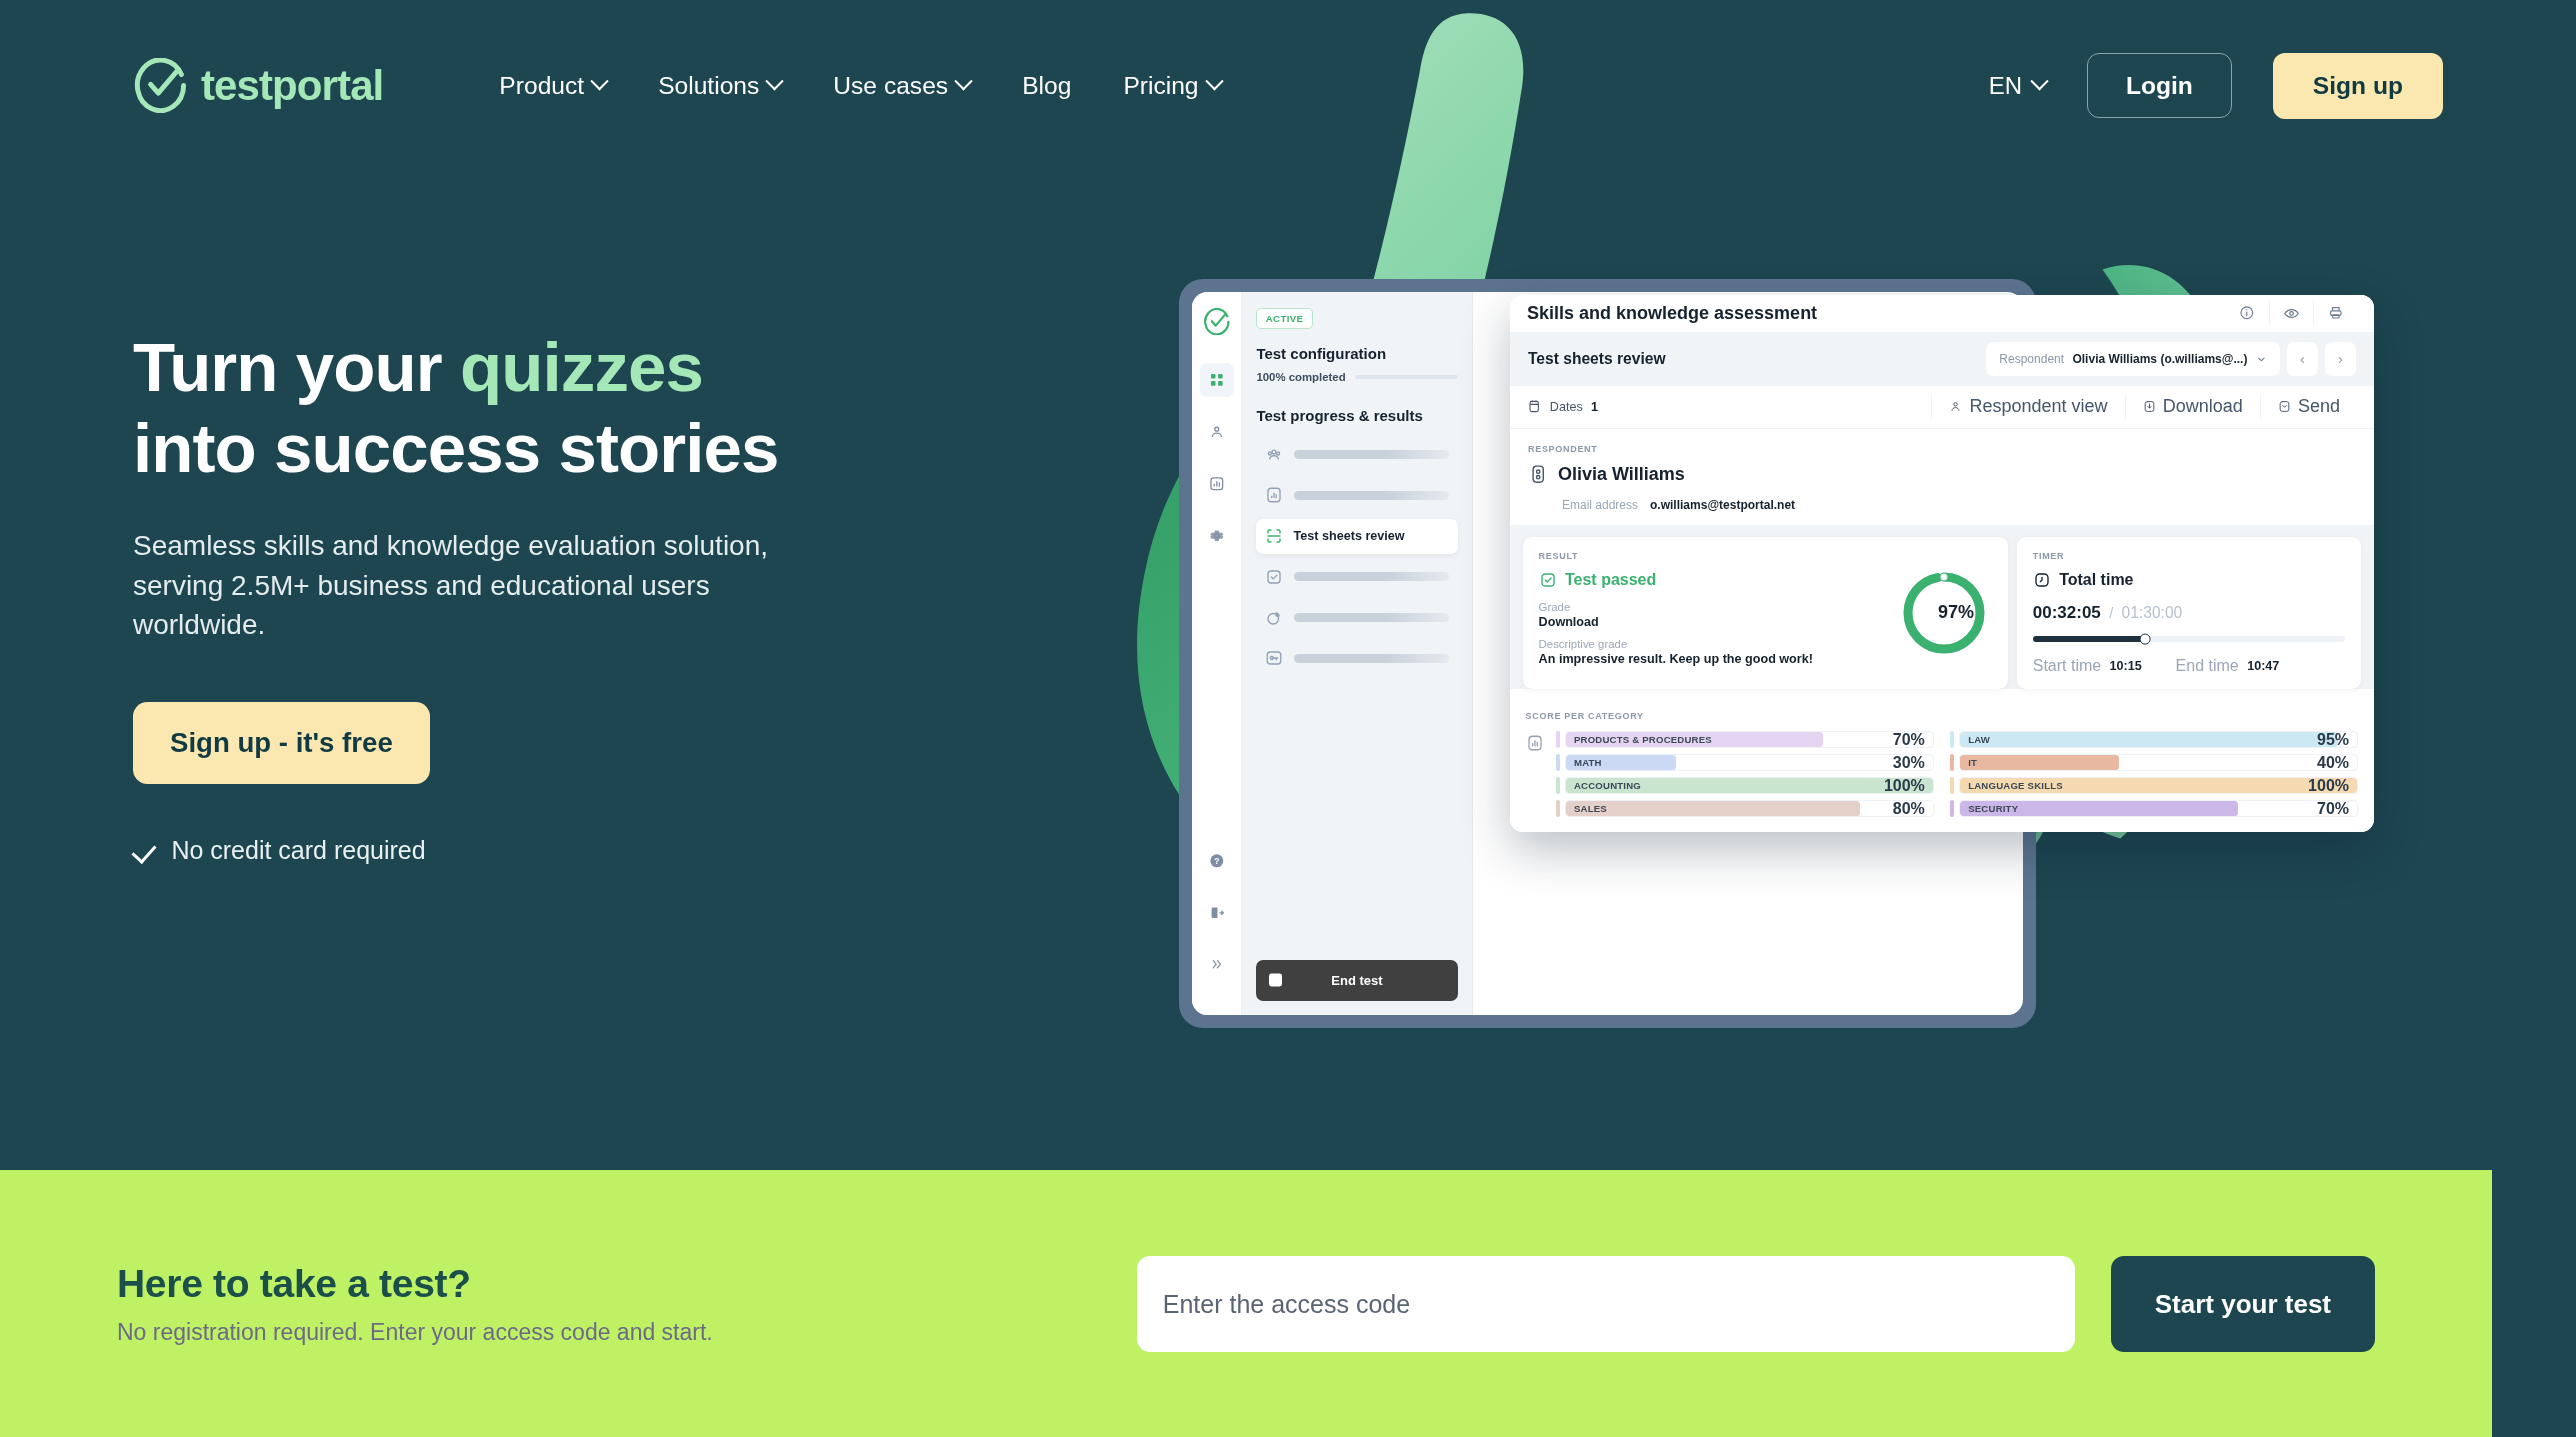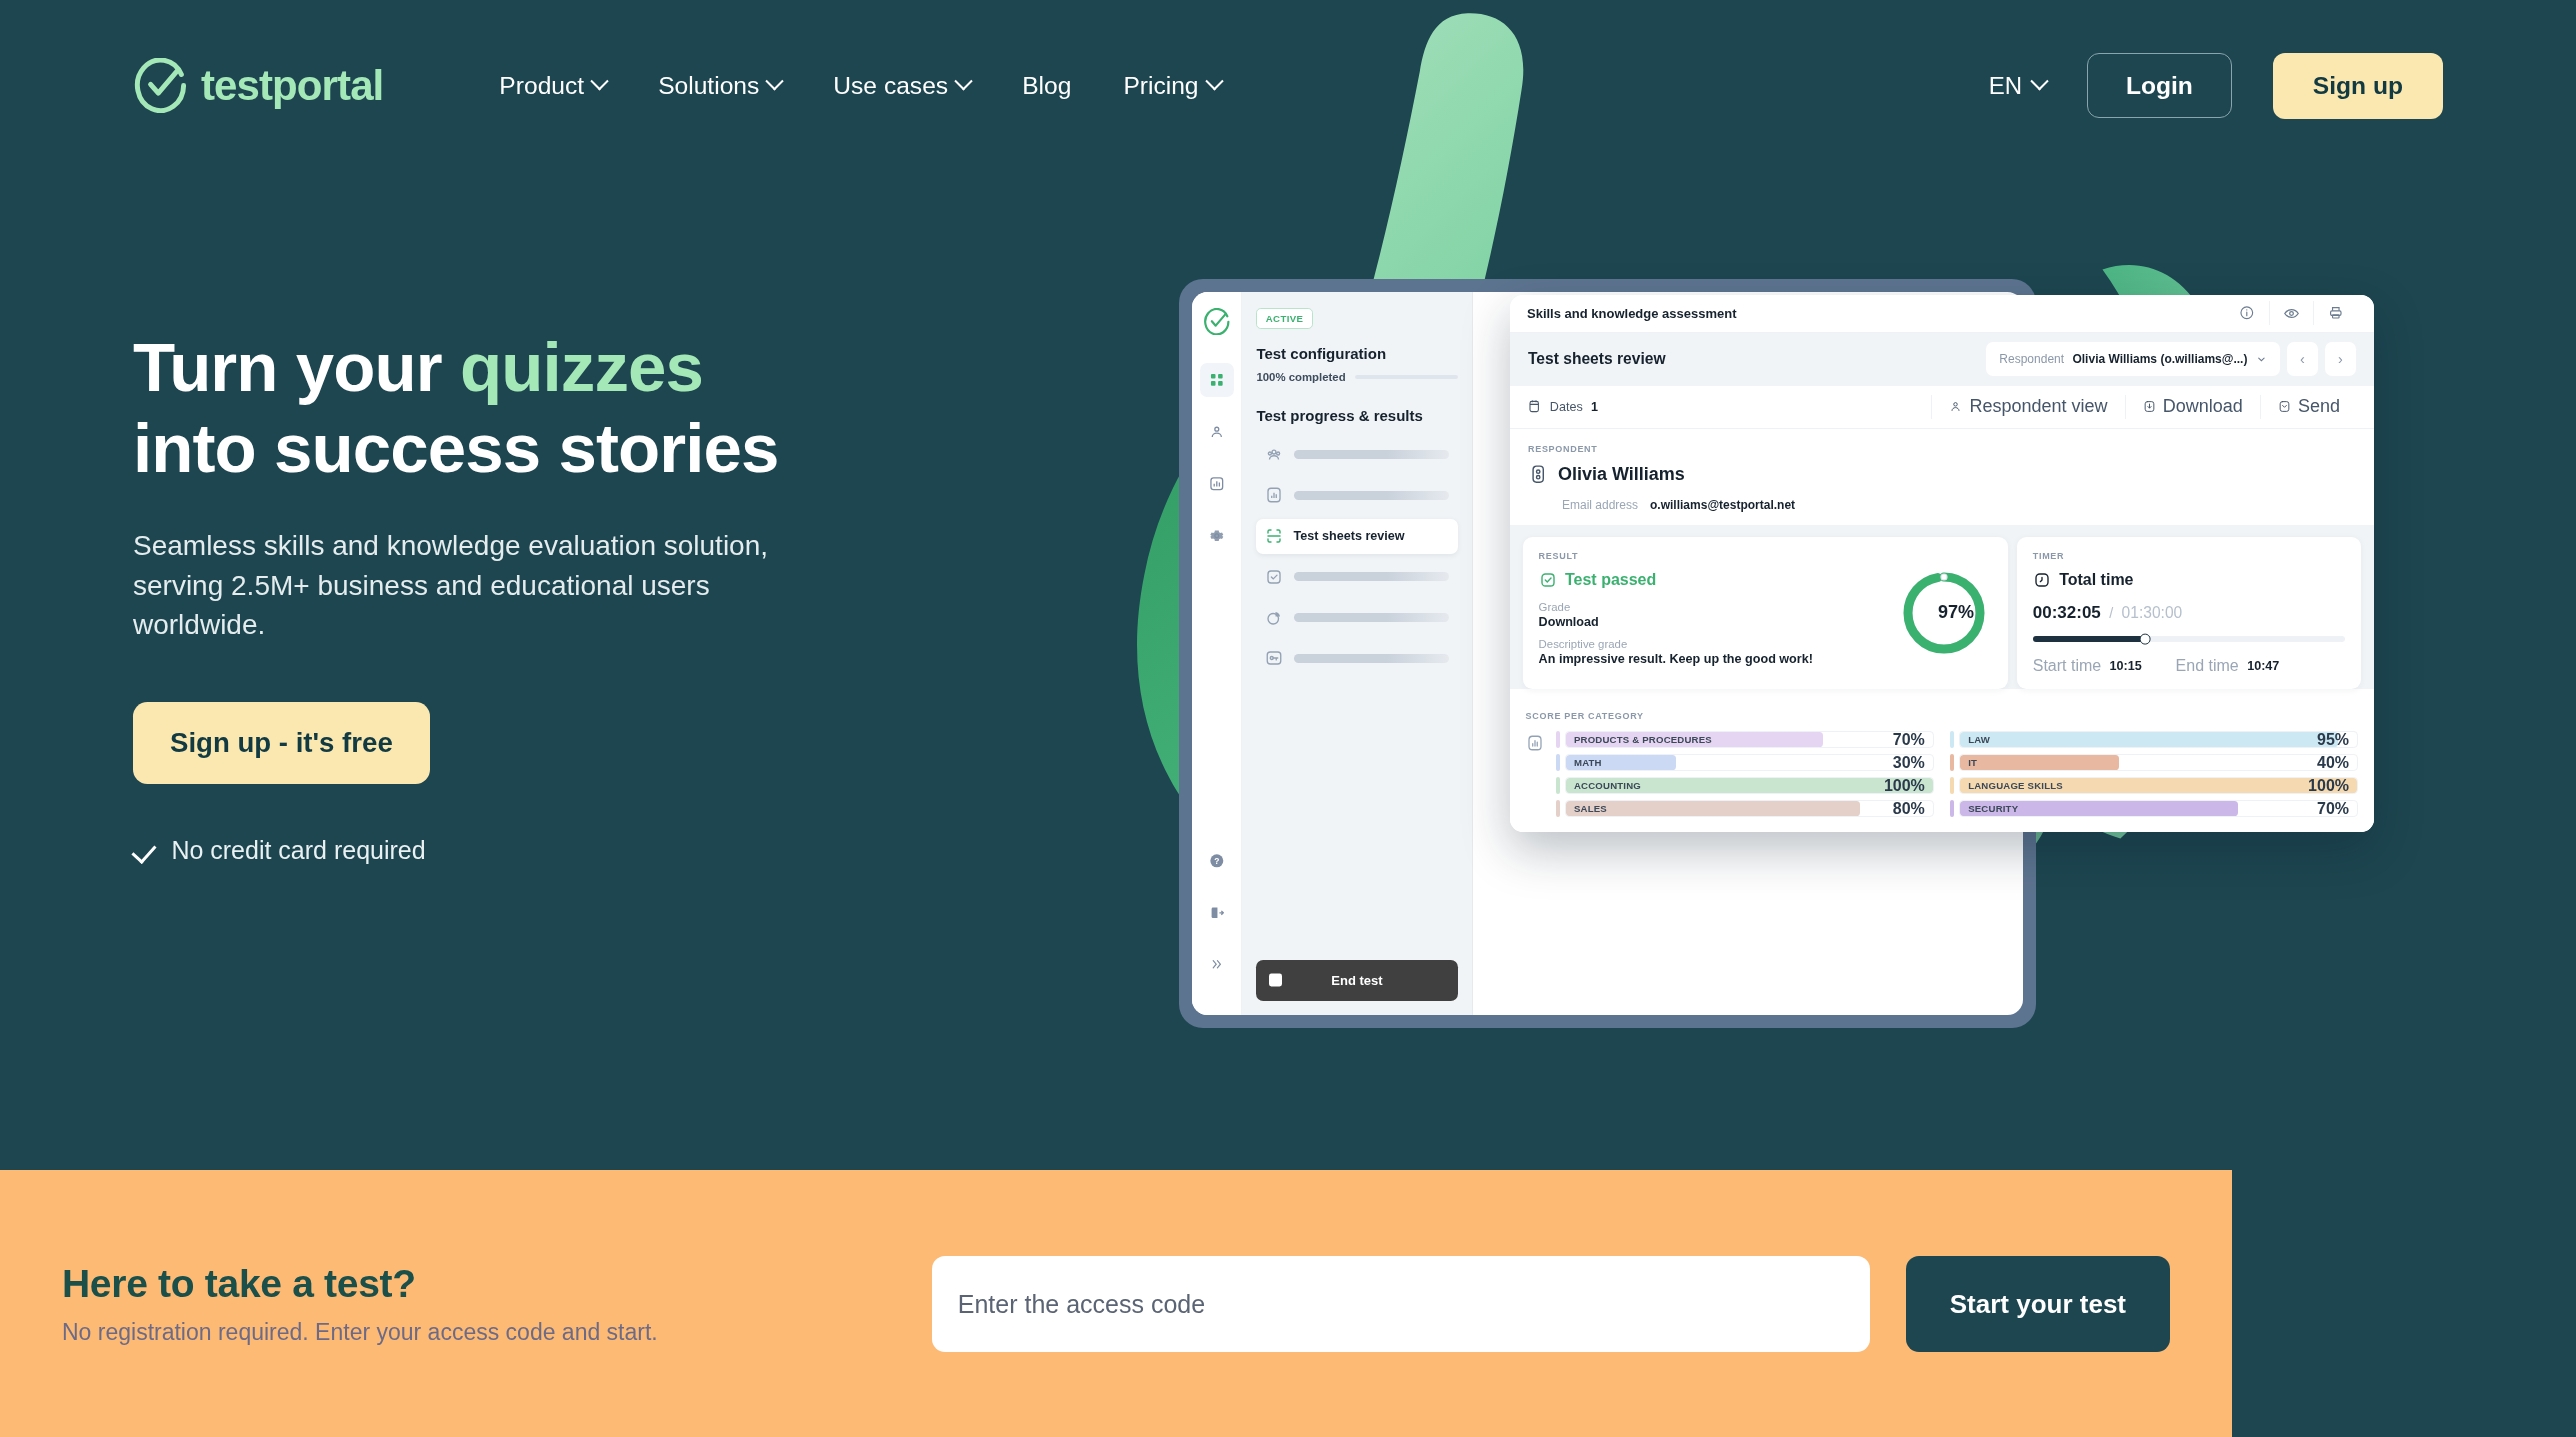--- a/index.html
+++ b/index.html
@@ -280,21 +280,21 @@
     overflow: hidden;
   }
   .panel-topbar {
     height: 38px;
     background: #ffffff;
     display: flex;
     align-items: center;
     padding: 0 17px;
     border-bottom: 0.6px solid #eef1f5;
   }
-  .panel-title { font-size: 13px; font-weight: 700; color: #16222e; }
+  .panel-title { font-size: 18px; font-weight: 700; color: #16222e; }
   .topbar-icons { margin-left: auto; display: flex; align-items: center; }
   .tb-ico {
     width: 44px; height: 24px;
     display: flex; align-items: center; justify-content: center;
     color: #6d7c90;
     border-left: 0.6px solid #eef1f5;
     cursor: pointer;
   }
   .tb-ico:first-child { border-left: none; }
 
@@ -428,25 +428,25 @@
   .score-pct {
     position: relative; z-index: 2;
     margin-left: auto; padding-right: 8.4px;
     font-size: 16px; font-weight: 700; color: #2b3a4b;
   }
 
   
   .band {
     position: absolute;
     left: 0; top: 1170px;
-    width: 2232px; height: 268px;
-    background: #fdba74;
+    width: 2492px; height: 268px;
+    background: #bef264;
     display: flex;
     align-items: center;
-    padding: 0 62px;
+    padding: 0 117px;
   }
   .band-left { width: 1018px; }
   .band-title { font-size: 39px; font-weight: 700; color: #1a4f4a; letter-spacing: -0.3px; }
   .band-sub { margin-top: 13px; font-size: 23px; color: #6d6a86; }
   .band-right { margin-left: auto; display: flex; align-items: center; gap: 36px; }
   .code-input {
     width: 938px; height: 96px;
     background: #ffffff;
     border: none; border-radius: 13px;
     font-size: 25px; color: #1d2b3a;

